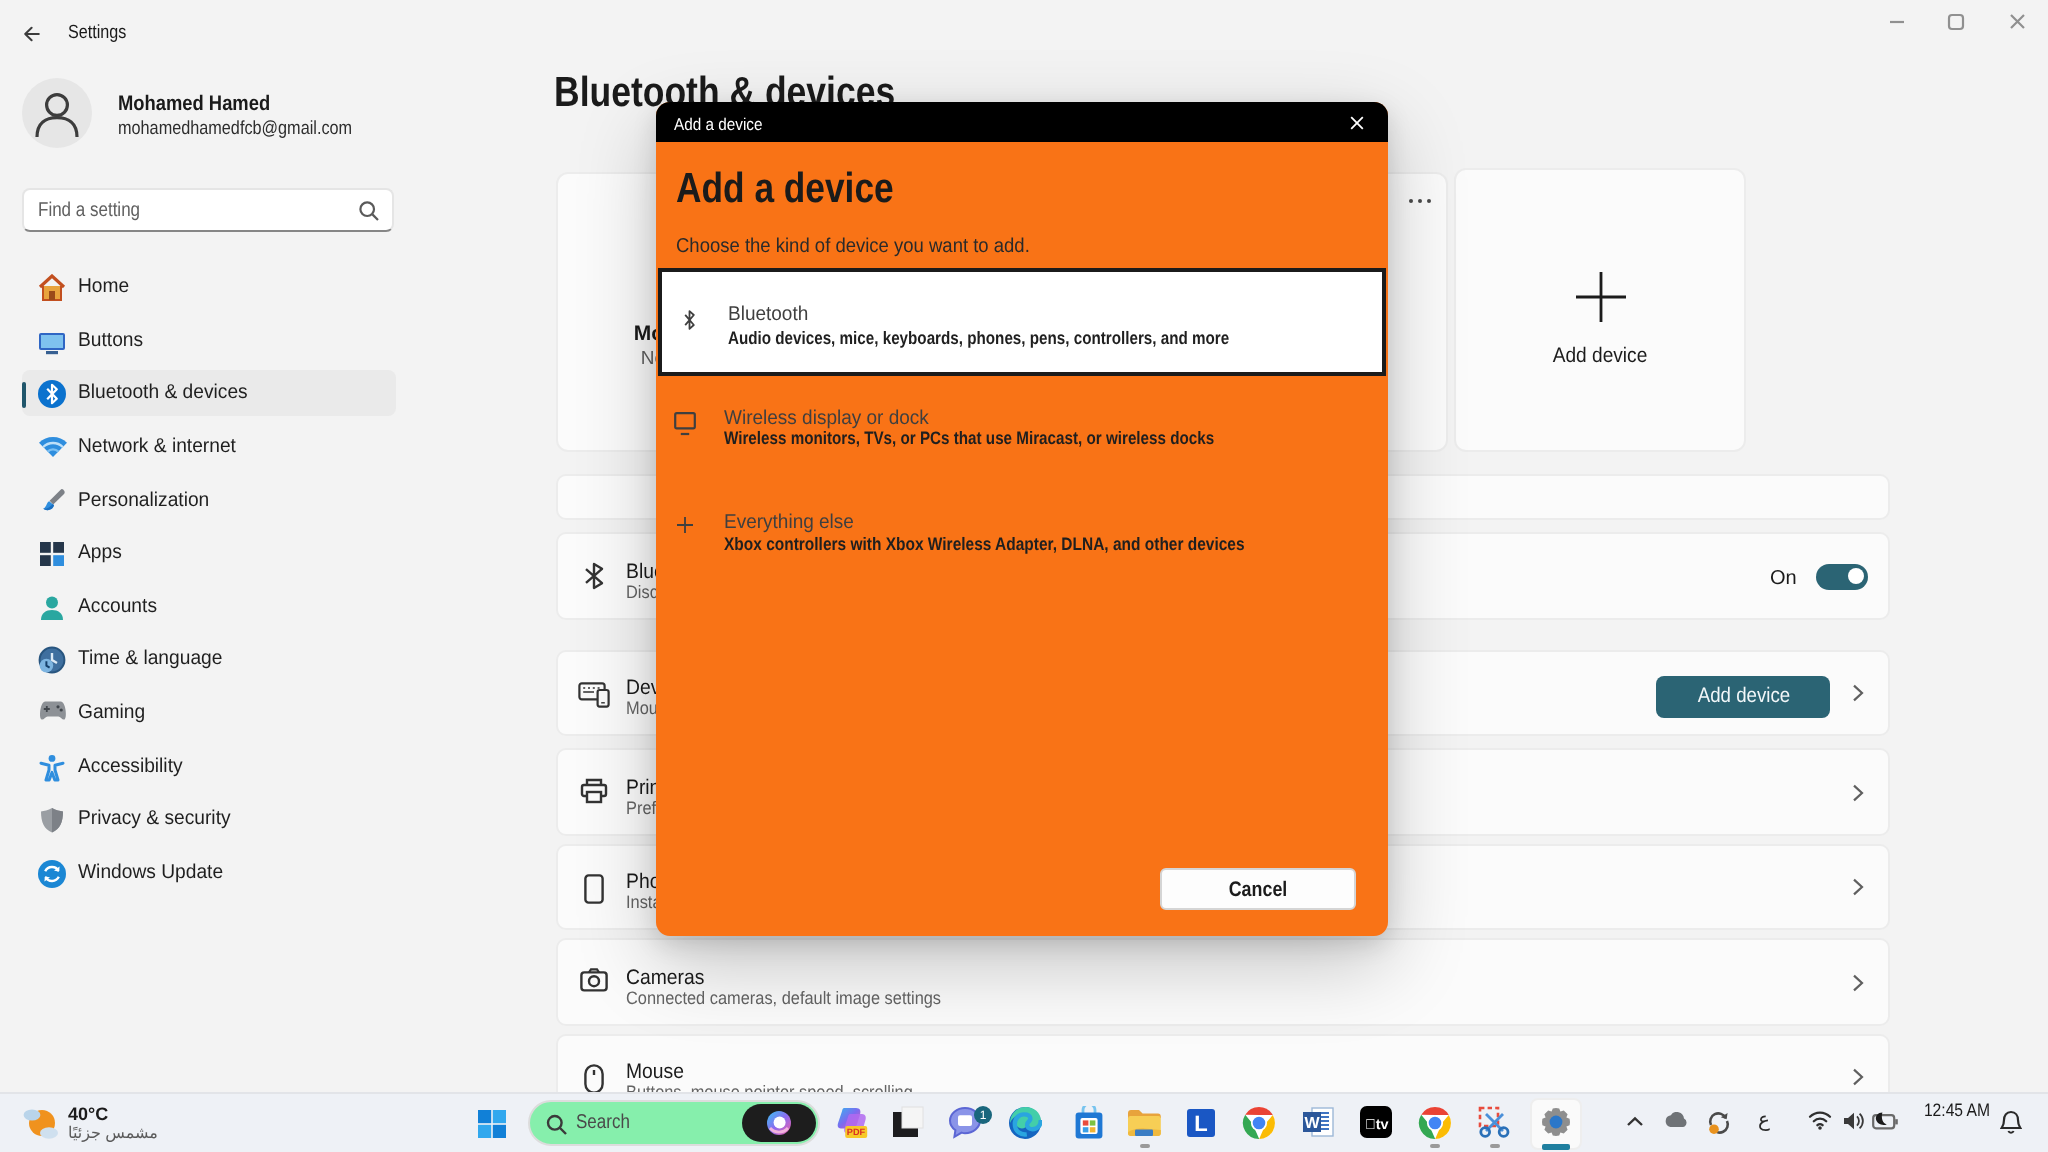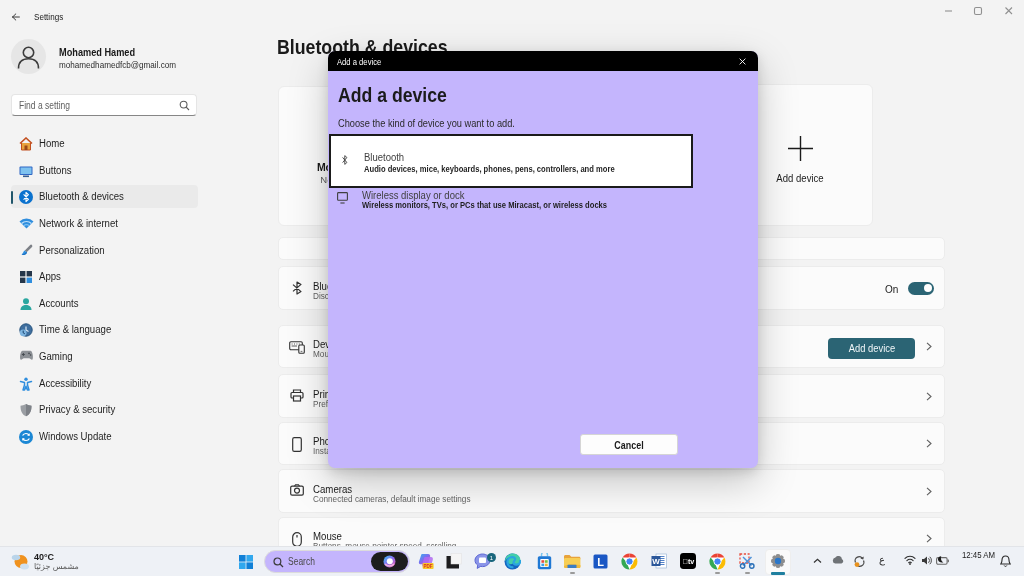--- a/index.html
+++ b/index.html
@@ -241,47 +241,54 @@
         <path d="M5 3 V5.5" stroke="#333" stroke-width="1.2"></path>
       </svg>
     </div>
     <div class="abs sx" style="left:313px;top:530.3px;font-size:10.5px;color:#1b1b1b;white-space:nowrap;transform:scaleX(0.92);">Mouse</div>
     <div class="abs sx" style="left:313px;top:541.1px;font-size:9px;color:#646464;white-space:nowrap;transform:scaleX(0.91);">Buttons, mouse pointer speed, scrolling</div>
     <svg class="abs" style="left:926px;top:534px;" width="6" height="9" viewBox="0 0 6 9">
       <path d="M1 0.8 L5 4.5 L1 8.2" fill="none" stroke="#5f5f5f" stroke-width="1.1"></path>
     </svg>
   </div>
 
-<div class="abs" style="left:328px;top:51px;width:430px;height:417px;border-radius:7px;background:#c4b5fd;box-shadow:0 14px 40px rgba(0,0,0,0.22), 0 4px 12px rgba(0,0,0,0.13);">
+<div class="abs" style="left:328px;top:51px;width:366px;height:417px;border-radius:7px;background:#f97316;box-shadow:0 14px 40px rgba(0,0,0,0.22), 0 4px 12px rgba(0,0,0,0.13);">
   <div class="abs" style="left:0;top:0;width:100%;height:20px;background:#000000;border-radius:7px 7px 0 0;">
     <div class="abs sx" style="left:9px;top:6px;font-size:8.5px;color:#ffffff;transform:scaleX(0.9);white-space:nowrap;">Add a device</div>
     <svg class="abs" style="right:12px;top:6.5px;" width="7" height="7" viewBox="0 0 7 7">
         <path d="M0.6 0.6 L6.4 6.4 M6.4 0.6 L0.6 6.4" stroke="#ffffff" stroke-width="0.9"></path>
       </svg>
   </div>
   <div class="abs sx" style="left:10px;top:31.5px;font-size:21px;font-weight:bold;color:#1b1b1b;transform:scaleX(0.84);white-space:nowrap;">Add a device</div>
   <div class="abs sx" style="left:10px;top:66.5px;font-size:10px;color:#2a2a2a;transform:scaleX(0.925);white-space:nowrap;">Choose the kind of device you want to add.</div>
 
   <div class="abs" style="left:1px;top:82.5px;width:364px;height:54.5px;border:2px solid #1b1b1b;background:#fff;">
     <svg class="abs" style="left:11px;top:19px;" width="5.5" height="10" viewBox="0 0 5.5 10">
         <path d="M0.6 2.4 L4.9 7.5 L2.75 9.4 L2.75 0.6 L4.9 2.5 L0.6 7.6" stroke="#3f3f3f" stroke-width="0.9" fill="none" stroke-linejoin="round"></path>
       </svg>
     <div class="abs sx" style="left:33px;top:16.5px;font-size:10px;color:#3f3f3f;transform:scaleX(0.95);white-space:nowrap;">Bluetooth</div>
     <div class="abs sx" style="left:33px;top:28px;font-size:9px;font-weight:bold;color:#1f1f1f;transform:scaleX(0.845);white-space:nowrap;">Audio devices, mice, keyboards, phones, pens, controllers, and more</div>
   </div>
 
-  <div class="abs" style="left:1px;top:125px;width:364px;height:50px;">
+  <div class="abs" style="left:1px;top:139px;width:364px;height:50px;">
     <svg class="abs" style="left:8.2px;top:16px;" width="11" height="12" viewBox="0 0 11 12">
         <rect x="0.6" y="0.6" width="9.8" height="7.6" rx="0.8" fill="none" stroke="#3f3f3f" stroke-width="1.1"></rect>
         <path d="M3.4 11 H7.6" stroke="#3f3f3f" stroke-width="1.1"></path>
       </svg>
     <div class="abs sx" style="left:33px;top:13.5px;font-size:10px;color:#3f3f3f;transform:scaleX(0.95);white-space:nowrap;">Wireless display or dock</div>
     <div class="abs sx" style="left:33px;top:24px;font-size:9px;font-weight:bold;color:#1f1f1f;transform:scaleX(0.845);white-space:nowrap;">Wireless monitors, TVs, or PCs that use Miracast, or wireless docks</div>
   </div>
 
+  <div class="abs" style="left:1px;top:191px;width:364px;height:50px;">
+    <svg class="abs" style="left:9.3px;top:16px;" width="9" height="9" viewBox="0 0 9 9">
+        <path d="M4.5 0.5 V8.5 M0.5 4.5 H8.5" stroke="#3f3f3f" stroke-width="0.9"></path>
+      </svg>
+    <div class="abs sx" style="left:33px;top:13.5px;font-size:10px;color:#3f3f3f;transform:scaleX(0.95);white-space:nowrap;">Everything else</div>
+    <div class="abs sx" style="left:33px;top:24.5px;font-size:9px;font-weight:bold;color:#1f1f1f;transform:scaleX(0.86);white-space:nowrap;">Xbox controllers with Xbox Wireless Adapter, DLNA, and other devices</div>
+  </div>
 
   <div class="abs" style="left:252px;top:383px;width:98px;height:21px;background:#fdfdfd;border:1px solid #d5d5d5;border-radius:3px;text-align:center;">
     <div style="font-size:10.5px;color:#1b1b1b;font-weight:bold;margin-top:4px;transform:scaleX(0.85);">Cancel</div>
   </div>
 </div>
 
 <div class="abs" id="taskbar" style="left:0;top:546px;width:1024px;height:30px;background:#eef1f6;border-top:1px solid #e2e4e8;">
 
   <svg class="abs" style="left:11px;top:6px;" width="19" height="17" viewBox="0 0 19 17">
     <circle cx="10" cy="8.5" r="6.5" fill="#f0921e"></circle>
@@ -291,21 +298,21 @@
   <div class="abs" style="left:34px;top:5px;font-size:9px;font-weight:bold;color:#1b1b1b;">40°C</div>
   <div class="abs" style="left:34px;top:15px;font-size:8px;color:#5a5a5a;">مشمس جزئيًا</div>
 
   <svg class="abs" style="left:239px;top:8px;" width="14" height="14" viewBox="0 0 14 14">
     <rect x="0" y="0" width="6.6" height="6.6" fill="#1180d7"></rect>
       <rect x="7.4" y="0" width="6.6" height="6.6" fill="#31a8ee"></rect>
     <rect x="0" y="7.4" width="6.6" height="6.6" fill="#31a8ee"></rect>
       <rect x="7.4" y="7.4" width="6.6" height="6.6" fill="#1180d7"></rect>
   </svg>
 
-  <div class="abs" style="left:264px;top:3px;width:146px;height:23px;background:#c4b5fd;border:1px solid #dcdcdc;border-radius:12px;">
+  <div class="abs" style="left:264px;top:3px;width:146px;height:23px;background:#86efac;border:1px solid #dcdcdc;border-radius:12px;">
     <svg class="abs" style="left:8px;top:5.5px;" width="11" height="11" viewBox="0 0 11 11">
         <circle cx="4.4" cy="4.4" r="3.4" fill="none" stroke="#3a3a3a" stroke-width="1.2"></circle>
         <path d="M7 7 L10 10" stroke="#3a3a3a" stroke-width="1.2"></path>
       </svg>
     <div class="abs sx" style="left:23px;top:5px;font-size:10px;color:#4a4a4a;transform:scaleX(0.85);">Search</div>
     <div class="abs" style="right:1px;top:1px;width:37px;height:19px;background:#1d1d1d;border-radius:10px;">
       <svg class="abs" style="left:12px;top:3px;" width="13" height="13" viewBox="0 0 13 13">
         <defs>
             <linearGradient id="cpg" x1="0" y1="0" x2="1" y2="1">
               <stop offset="0" stop-color="#37c6f4"></stop>

